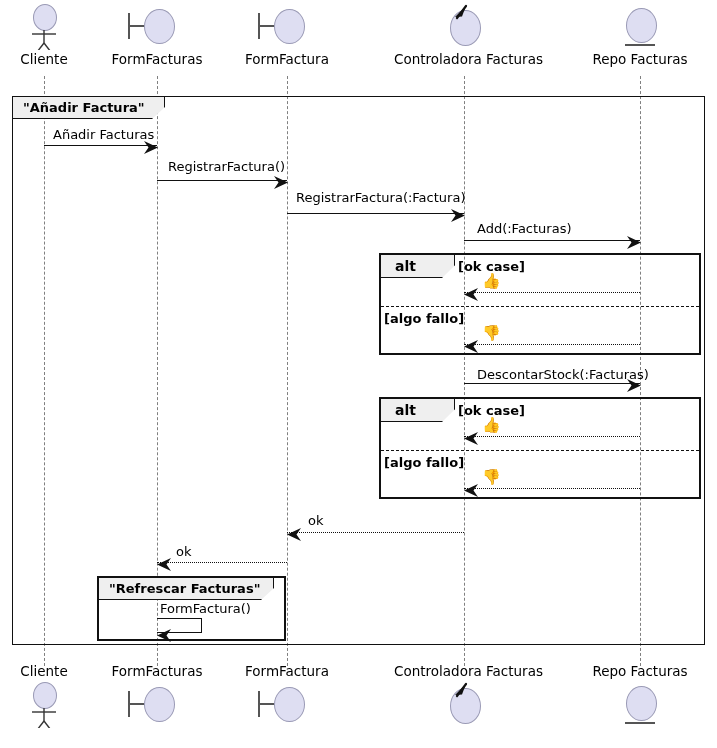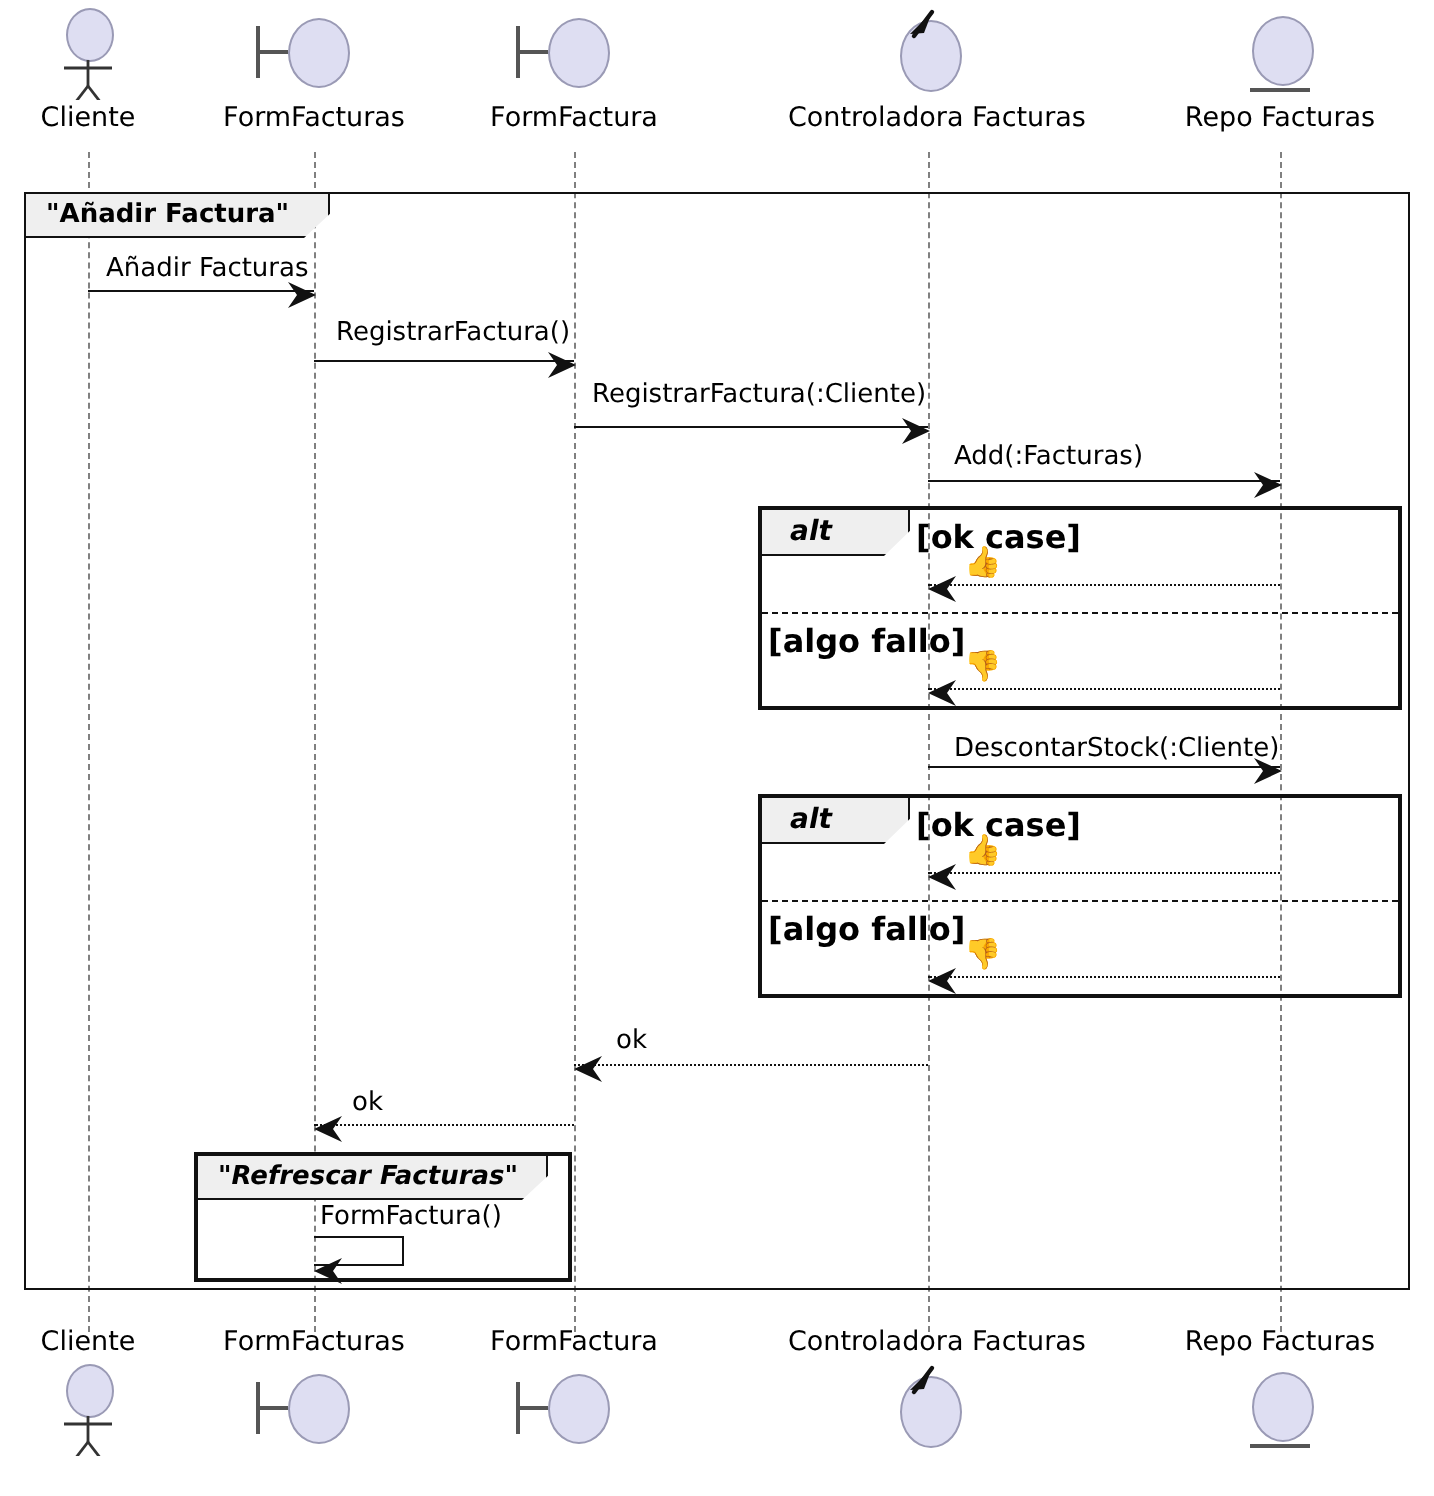--- a/index.html
+++ b/index.html
@@ -42,35 +42,35 @@
   
   .lifeline{
     position:absolute;width:0;border-left:1.1px dashed #808080;
   }
 
   
   .frame{
     position:absolute;border:1.8px solid #111;background:transparent;
     box-sizing:border-box;
   }
-  .frame-inner{border-width:2.2px;font-style:italic;}
+  .frame-inner{border-width:2.2px;}
   .frame-tab{
     position:absolute;left:0;top:0;height:22px;
     background:#EFEFEF;border-right:1.8px solid #111;border-bottom:1.8px solid #111;
     box-sizing:border-box;
     display:flex;align-items:center;
     font-weight:bold;font-size:13px;padding-left:10px;padding-right:22px;
     white-space:nowrap;
     clip-path:polygon(0 0,100% 0,100% 45%,calc(100% - 13px) 100%,0 100%);
   }
   .frame-tab.alt-tab{
     padding-left:14px;padding-right:26px;font-size:14px;
   }
   .guard{
-    position:absolute;font-weight:bold;font-size:16px;white-space:nowrap;
+    position:absolute;font-weight:bold;font-size:13px;white-space:nowrap;
   }
   .alt-divider{
     position:absolute;height:0;border-top:1.3px dashed #111;
   }
 
   
   .msg-label{
     position:absolute;font-size:13px;white-space:nowrap;line-height:14px;color:#000;
   }
   .msg-line{position:absolute;height:0;}
@@ -209,31 +209,31 @@
       <div class="msg-label" style="left: 53px; top: 128px;">Añadir Facturas</div>
       <div class="msg-line solid" style="left: 157px; top: 180px; width: 130px;"></div>
       <div class="arrowhead" style="left: 274px; top: 173.5px; width: 14px; height: 13px;"><svg width="14" height="13" viewBox="0 0 14 13">
           <path d="M0 0 L14 6.5 L0 13 L4.5 6.5 Z" fill="#111"></path>
         </svg></div>
       <div class="msg-label" style="left: 168px; top: 160px;">RegistrarFactura()</div>
       <div class="msg-line solid" style="left: 287px; top: 213px; width: 177px;"></div>
       <div class="arrowhead" style="left: 451px; top: 206.5px; width: 14px; height: 13px;"><svg width="14" height="13" viewBox="0 0 14 13">
           <path d="M0 0 L14 6.5 L0 13 L4.5 6.5 Z" fill="#111"></path>
         </svg></div>
-      <div class="msg-label" style="left: 296px; top: 191px;">RegistrarFactura(:Cliente)</div>
+      <div class="msg-label" style="left: 296px; top: 191px;">RegistrarFactura(:Factura)</div>
       <div class="msg-line solid" style="left: 464px; top: 240px; width: 176px;"></div>
       <div class="arrowhead" style="left: 627px; top: 233.5px; width: 14px; height: 13px;"><svg width="14" height="13" viewBox="0 0 14 13">
           <path d="M0 0 L14 6.5 L0 13 L4.5 6.5 Z" fill="#111"></path>
         </svg></div>
       <div class="msg-label" style="left: 477px; top: 222px;">Add(:Facturas)</div>
       <div class="msg-line solid" style="left: 464px; top: 383px; width: 176px;"></div>
       <div class="arrowhead" style="left: 627px; top: 376.5px; width: 14px; height: 13px;"><svg width="14" height="13" viewBox="0 0 14 13">
           <path d="M0 0 L14 6.5 L0 13 L4.5 6.5 Z" fill="#111"></path>
         </svg></div>
-      <div class="msg-label" style="left: 477px; top: 368px;">DescontarStock(:Cliente)</div>
+      <div class="msg-label" style="left: 477px; top: 368px;">DescontarStock(:Facturas)</div>
       <div class="msg-line dotted" style="left: 287px; top: 532px; width: 177px;"></div>
       <div class="arrowhead" style="left: 287px; top: 525.5px; width: 14px; height: 13px;"><svg width="14" height="13" viewBox="0 0 14 13">
           <path d="M14 0 L0 6.5 L14 13 L9.5 6.5 Z" fill="#111"></path>
         </svg></div>
       <div class="msg-label" style="left: 308px; top: 514px;">ok</div>
       <div class="msg-line dotted" style="left: 157px; top: 562px; width: 130px;"></div>
       <div class="arrowhead" style="left: 157px; top: 555.5px; width: 14px; height: 13px;"><svg width="14" height="13" viewBox="0 0 14 13">
           <path d="M14 0 L0 6.5 L14 13 L9.5 6.5 Z" fill="#111"></path>
         </svg></div>
       <div class="msg-label" style="left: 176px; top: 545px;">ok</div>

